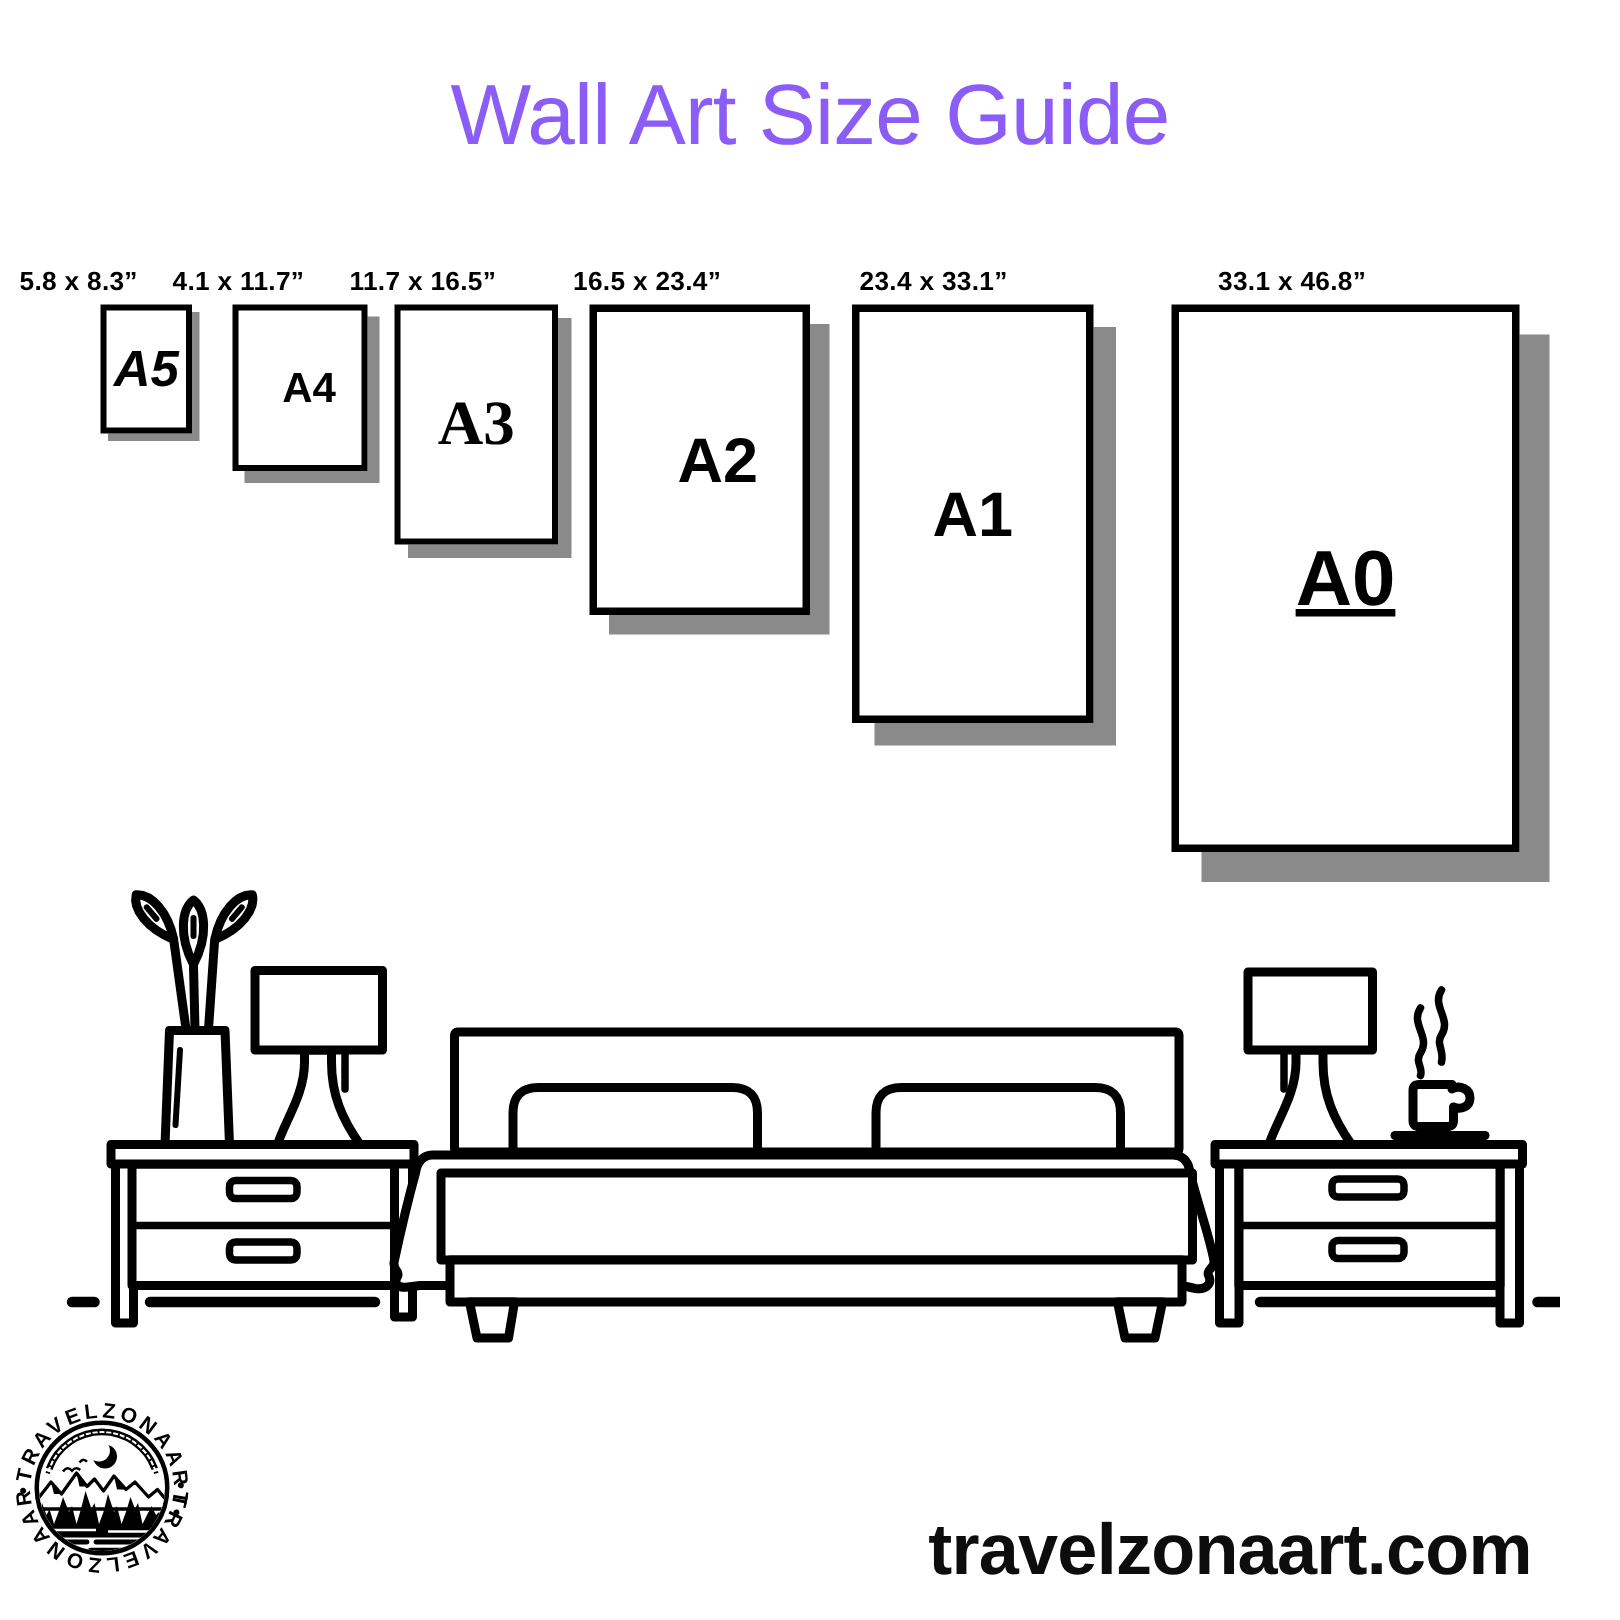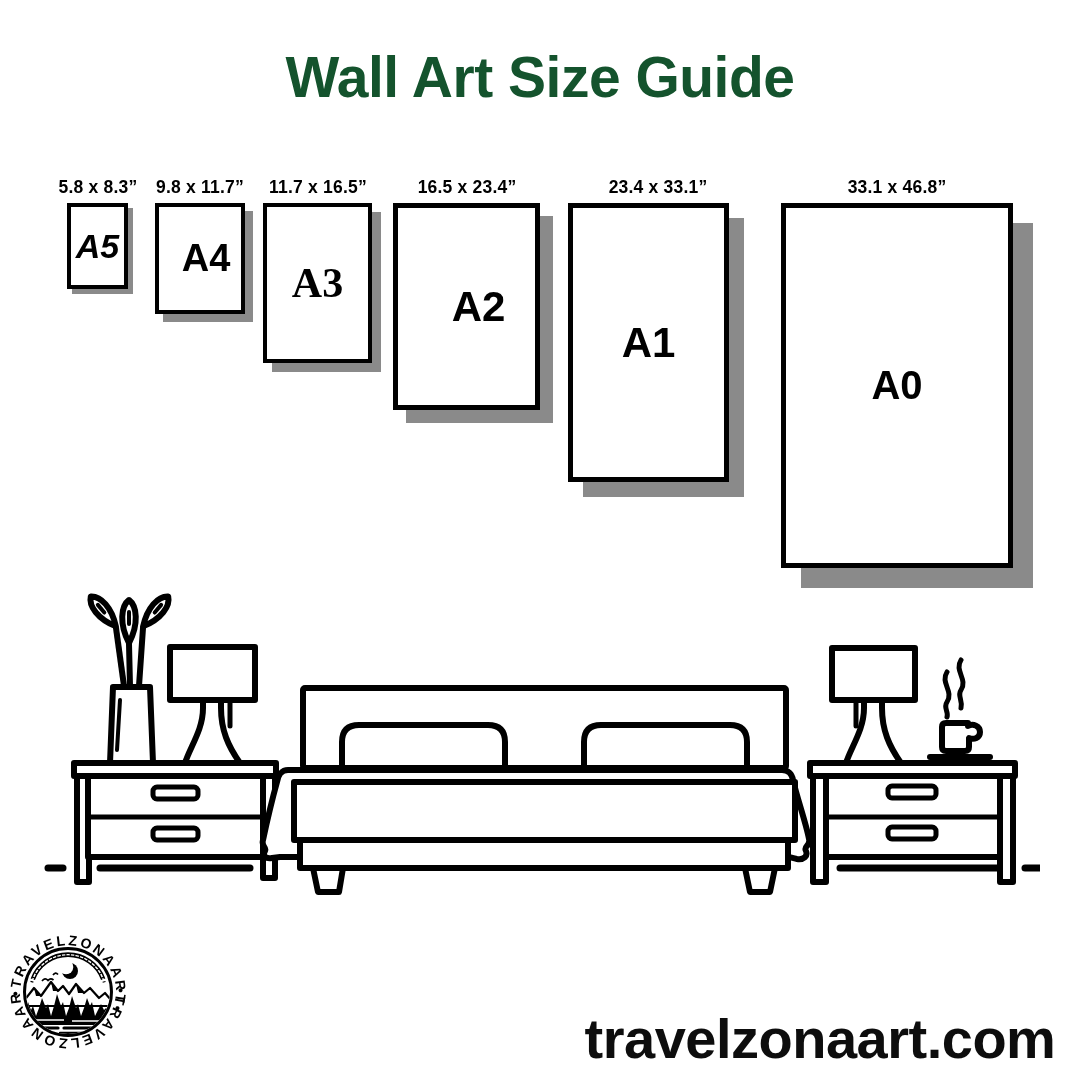--- a/index.html
+++ b/index.html
@@ -1,61 +1,61 @@
 <!DOCTYPE html>
 <html><head>
 <meta charset="utf-8">
 <style>
   html,body{margin:0;padding:0;background:#fff;}
   body{width:1080px;height:1080px;position:relative;overflow:hidden;
        font-family:"Liberation Sans",sans-serif;color:#000;}
 
   
   .title{position:absolute;top:44px;left:0;width:1080px;text-align:center;
-         font-size:57px;font-weight:700;letter-spacing:-0.5px;color:#14532d;}
+         font-size:57px;font-weight:400;letter-spacing:-0.5px;color:#8b5cf6;}
 
   
   .paper{position:absolute;background:#fff;border:4px solid #000;
          box-sizing:border-box;display:flex;align-items:center;justify-content:center;
          box-shadow:var(--sh) var(--sh) 0 0 #8a8a8a;}
   .paper .letter{font-weight:700;color:#000;}
   .s0{left:67px; top:203px;width:61px; height:86px; --sh:5px;}
   .s1{left:155px;top:203px;width:90px; height:111px;--sh:8px;}
   .s2{left:263px;top:203px;width:109px;height:160px;--sh:9px;}
   .s3{left:393px;top:203px;width:147px;height:207px;--sh:13px;border-width:5px;}
   .s4{left:568px;top:203px;width:161px;height:279px;--sh:15px;border-width:5px;}
   .s5{left:781px;top:203px;width:232px;height:365px;--sh:20px;border-width:5px;}
-  .s0 .letter{font-size:34px;font-style:italic;} .s1 .letter{font-size:38px;margin-left:12px;}
+  .s0 .letter{font-size:34px;font-style:italic;} .s1 .letter{font-size:28px;margin-left:12px;}
   .s2 .letter{font-size:42px;font-family:Liberation Serif, serif;} .s3 .letter{font-size:42px;margin-left:24px;}
-  .s4 .letter{font-size:42px;} .s5 .letter{font-size:40px;}
-
-  .dim{position:absolute;top:177px;width:170px;text-align:center;
+  .s4 .letter{font-size:42px;} .s5 .letter{font-size:52px;text-decoration:underline;}
+
+  .dim{position:absolute;top:177px;width:170px;text-align:left;
        font-size:17.5px;font-weight:700;letter-spacing:0.2px;}
   .d0{left:13px;} .d1{left:115px;} .d2{left:233px;}
   .d3{left:382px;} .d4{left:573px;} .d5{left:812px;}
 
   
   .scene{position:absolute;left:40px;top:590px;width:1000px;height:312px;}
 
   
   .logo{position:absolute;left:6px;top:930px;width:124px;height:124px;}
   .logo text{font-family:"Liberation Sans",sans-serif;font-weight:700;
              font-size:14px;letter-spacing:2.6px;fill:#000;}
 
   
   .website{position:absolute;top:1006px;left:560px;width:520px;text-align:center;
-           font-size:56px;font-weight:800;letter-spacing:-0.5px;color:#0d0d0d;}
+           font-size:48px;font-weight:800;letter-spacing:-0.5px;color:#0d0d0d;}
 </style>
 </head>
 <body>
 
 <div class="title">Wall Art Size Guide</div>
 
 <div class="dim d0">5.8 x 8.3”</div>
-<div class="dim d1">9.8 x 11.7”</div>
+<div class="dim d1">4.1 x 11.7”</div>
 <div class="dim d2">11.7 x 16.5”</div>
 <div class="dim d3">16.5 x 23.4”</div>
 <div class="dim d4">23.4 x 33.1”</div>
 <div class="dim d5">33.1 x 46.8”</div>
 
 <div class="paper s0">
     <span class="letter">A5</span>
   </div>
 <div class="paper s1">
     <span class="letter">A4</span>

